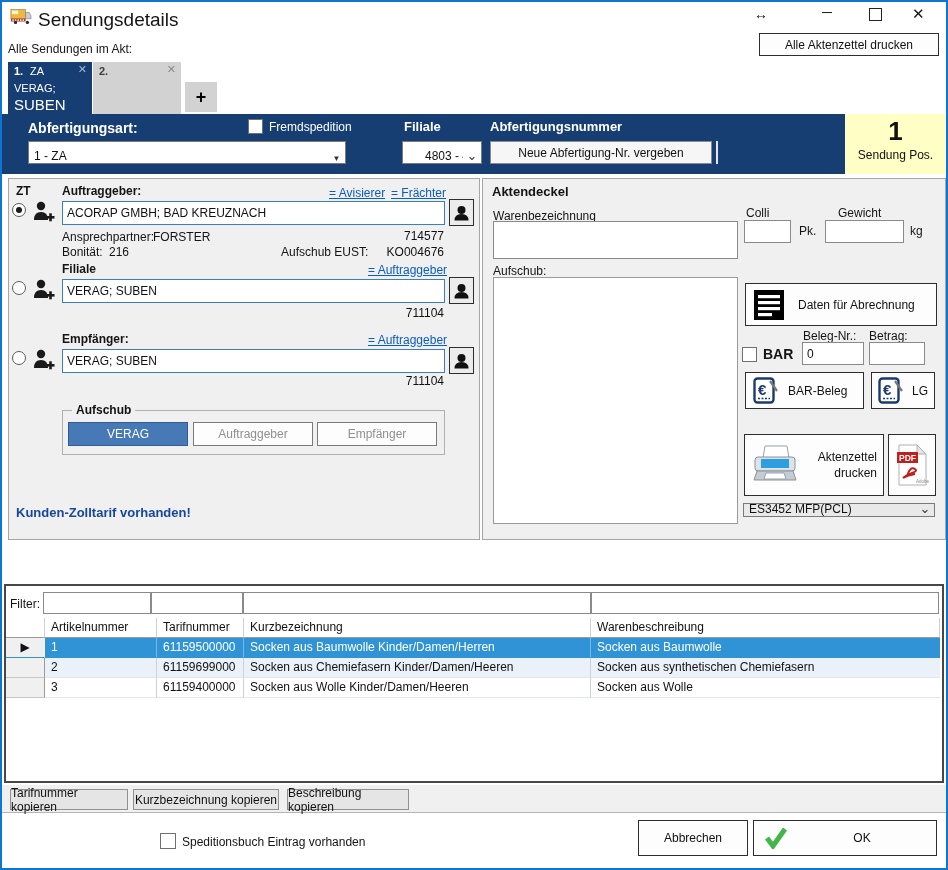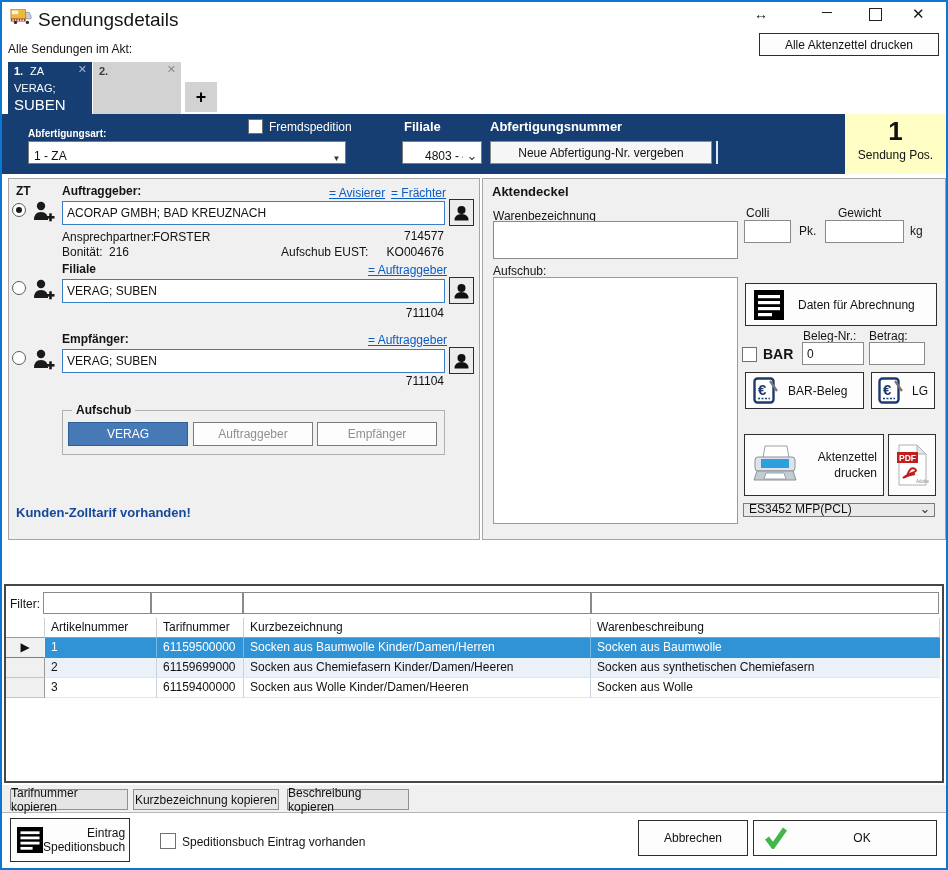--- a/index.html
+++ b/index.html
@@ -83,21 +83,21 @@
   </div>
   <div class="tab" style="left:93px;top:62px;width:88px;height:52px;background:#d2d2d2;">
     <span class="abs" style="left:6px;top:3px;font-size:11px;font-weight:bold;color:#3c3c3c;">2.</span>
     <span class="tab-close" style="color:#8a8a8a;">✕</span>
   </div>
   <div class="abs" style="left:185px;top:82px;width:32px;height:30px;background:#d2d2d2;display:flex;align-items:center;justify-content:center;font-size:18px;font-weight:bold;cursor:pointer;">
     <span>+</span>
   </div>
 
   <div class="abs navy" style="left:2px;top:114px;width:944px;height:60px;"></div>
-  <span class="lbl b wh" style="left:28px;top:128px;font-size:10px;">Abfertigungsart:</span>
+  <span class="lbl b wh" style="left:28px;top:120px;font-size:14px;">Abfertigungsart:</span>
   <div class="combo" style="left:28px;top:141px;width:318px;height:23px;">
     <span class="val">1 - ZA</span>
     <span class="arr">▼</span>
   </div>
   <span class="cb" style="left:248px;top:119px;"></span>
   <span class="lbl wh" style="left:269px;top:120px;">Fremdspedition</span>
   <span class="lbl b wh" style="left:404px;top:119px;font-size:13px;">Filiale</span>
   <div class="combo" style="left:402px;top:141px;width:80px;height:23px;">
     <span class="val" style="padding-right:0;margin-left:17px;">4803 - 480</span>
     <span class="chev">⌄</span>
@@ -330,35 +330,20 @@
   <div class="btn btn-gray" style="left:10px;top:789px;width:118px;height:21px;">
     <span>Tarifnummer kopieren</span>
   </div>
   <div class="btn btn-gray" style="left:133px;top:789px;width:146px;height:21px;">
     <span>Kurzbezeichnung kopieren</span>
   </div>
   <div class="btn btn-gray" style="left:287px;top:789px;width:122px;height:21px;">
     <span>Beschreibung kopieren</span>
   </div>
 
-  <div class="btn" style="left:10px;top:818px;width:120px;height:44px;justify-content:flex-start;padding-left:6px;">
-    <span>
-      <svg width="26" height="26" viewBox="0 0 30 30">
-          <rect width="30" height="30" fill="#000"></rect>
-          <rect x="4" y="5" width="22" height="3.2" fill="#fff"></rect>
-          <rect x="4" y="11" width="22" height="3.2" fill="#fff"></rect>
-          <rect x="4" y="17" width="22" height="3.2" fill="#fff"></rect>
-          <rect x="4" y="23" width="14" height="3.2" fill="#fff"></rect>
-        </svg>
-    </span>
-    <span style="flex:1;text-align:right;line-height:14px;padding-right:4px;">
-      <span style="display:block;">Eintrag</span>
-      <span style="display:block;">Speditionsbuch</span>
-    </span>
-  </div>
   <span class="cb" style="left:160px;top:833px;width:16px;height:16px;"></span>
   <span class="lbl" style="left:182px;top:835px;">Speditionsbuch Eintrag vorhanden</span>
   <div class="btn" style="left:638px;top:820px;width:110px;height:36px;">
     <span>Abbrechen</span>
   </div>
   <div class="btn" style="left:753px;top:820px;width:184px;height:36px;justify-content:flex-start;padding-left:10px;">
     <span>
       <svg width="24" height="22" viewBox="0 0 24 22">
           <path d="M3 11 L9 19 L21 2" stroke="#41b649" stroke-width="5" fill="none"></path>
         </svg>

